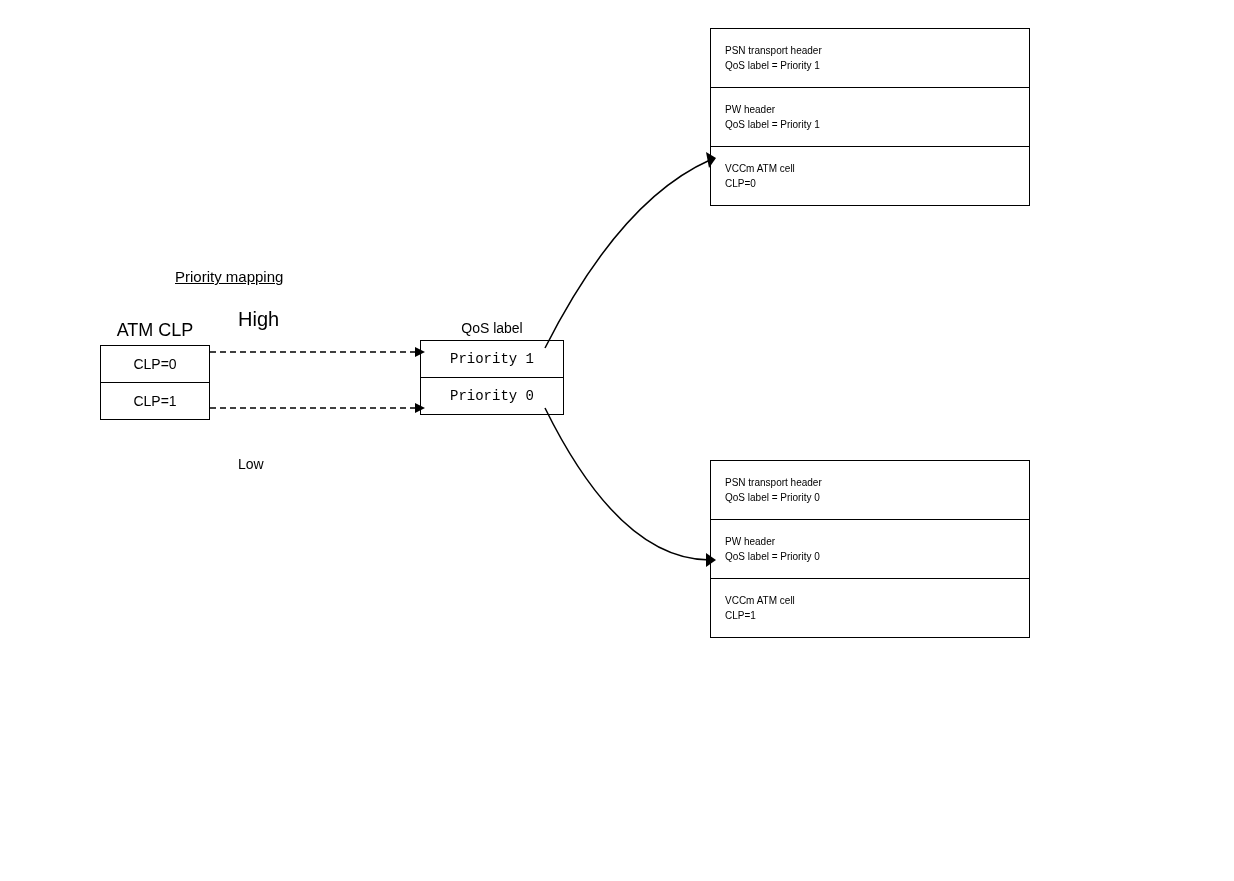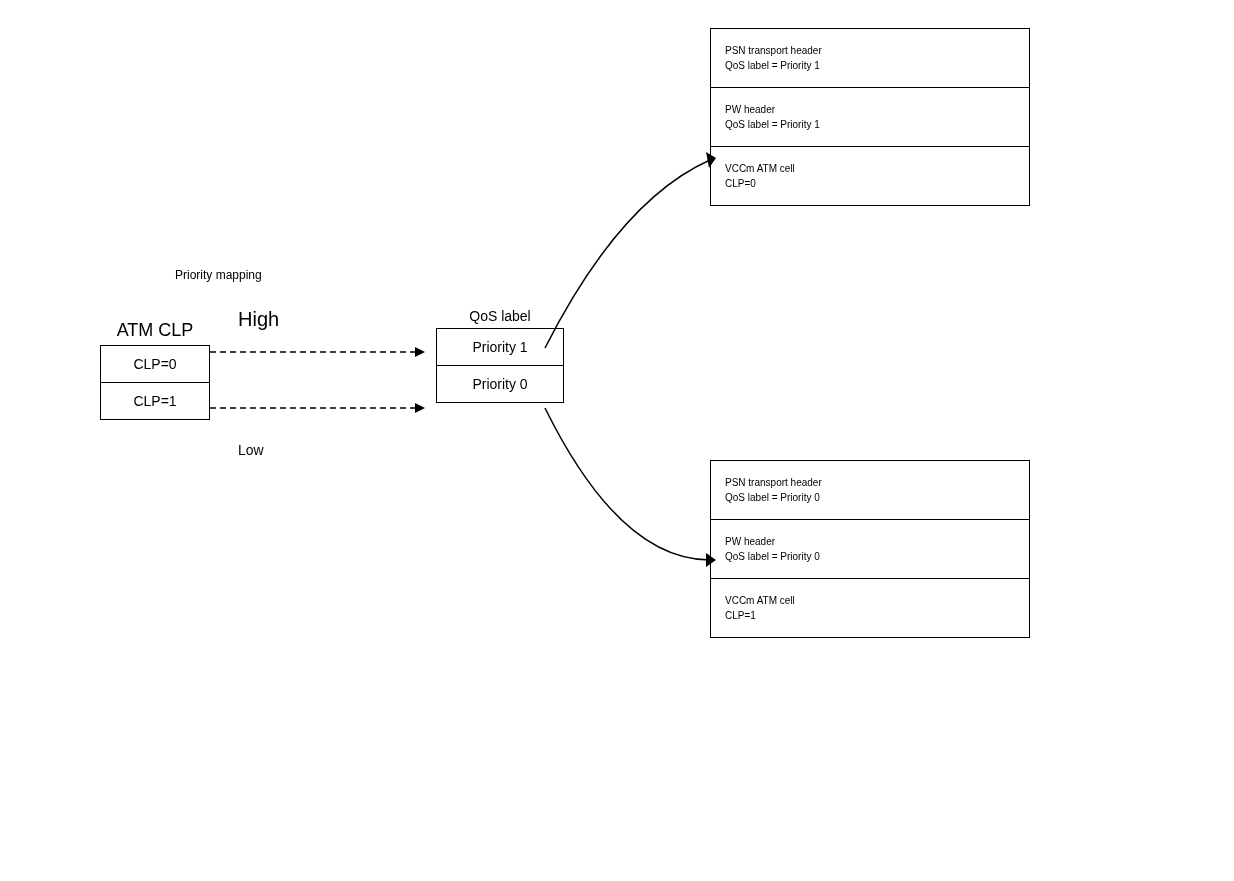--- a/index.html
+++ b/index.html
@@ -42,61 +42,62 @@
       text-align: center;
       font-size: 14px;
     }
     .atm-clp-cell:last-child {
       border-bottom: none;
     }
 
     
     .qos-group {
       position: absolute;
-      top: 308px;
+      top: 320px;
       left: 420px;
-      margin-left: 16px;
     }
     .qos-label {
       font-size: 14px;
       margin-bottom: 4px;
       text-align: center;
     }
     .qos-box {
       border: 1.5px solid #000;
-      width: 128px;
+      width: 144px;
+      font-family: Liberation Mono, monospace;
     }
     .qos-cell {
       padding: 10px 14px;
       border-bottom: 1.5px solid #000;
       text-align: center;
       font-size: 14px;
     }
     .qos-cell:last-child {
       border-bottom: none;
     }
 
     
     .priority-mapping-label {
       position: absolute;
       top: 268px;
       left: 175px;
-      font-size: 12px;
+      font-size: 15px;
+      text-decoration: underline;
     }
 
     
     .high-label {
       position: absolute;
       top: 308px;
       left: 238px;
       font-size: 20px;
     }
     .low-label {
       position: absolute;
-      top: 442px;
+      top: 456px;
       left: 238px;
       font-size: 14px;
     }
 
     
     .packet-group-top {
       position: absolute;
       top: 28px;
       left: 710px;
       width: 320px;

